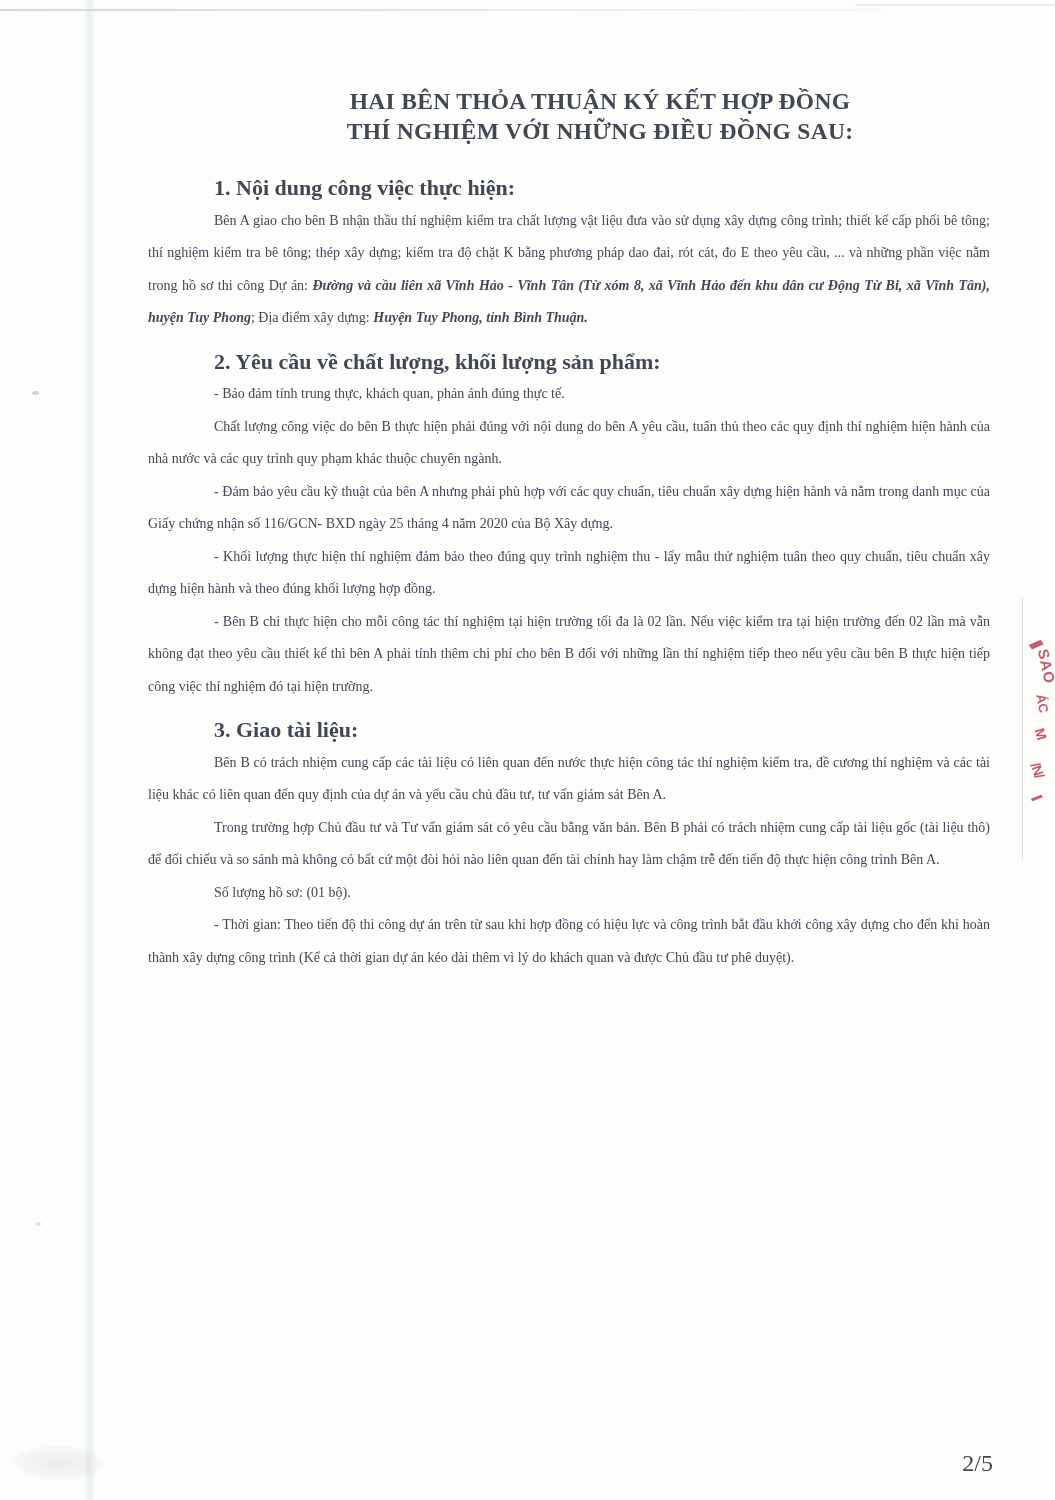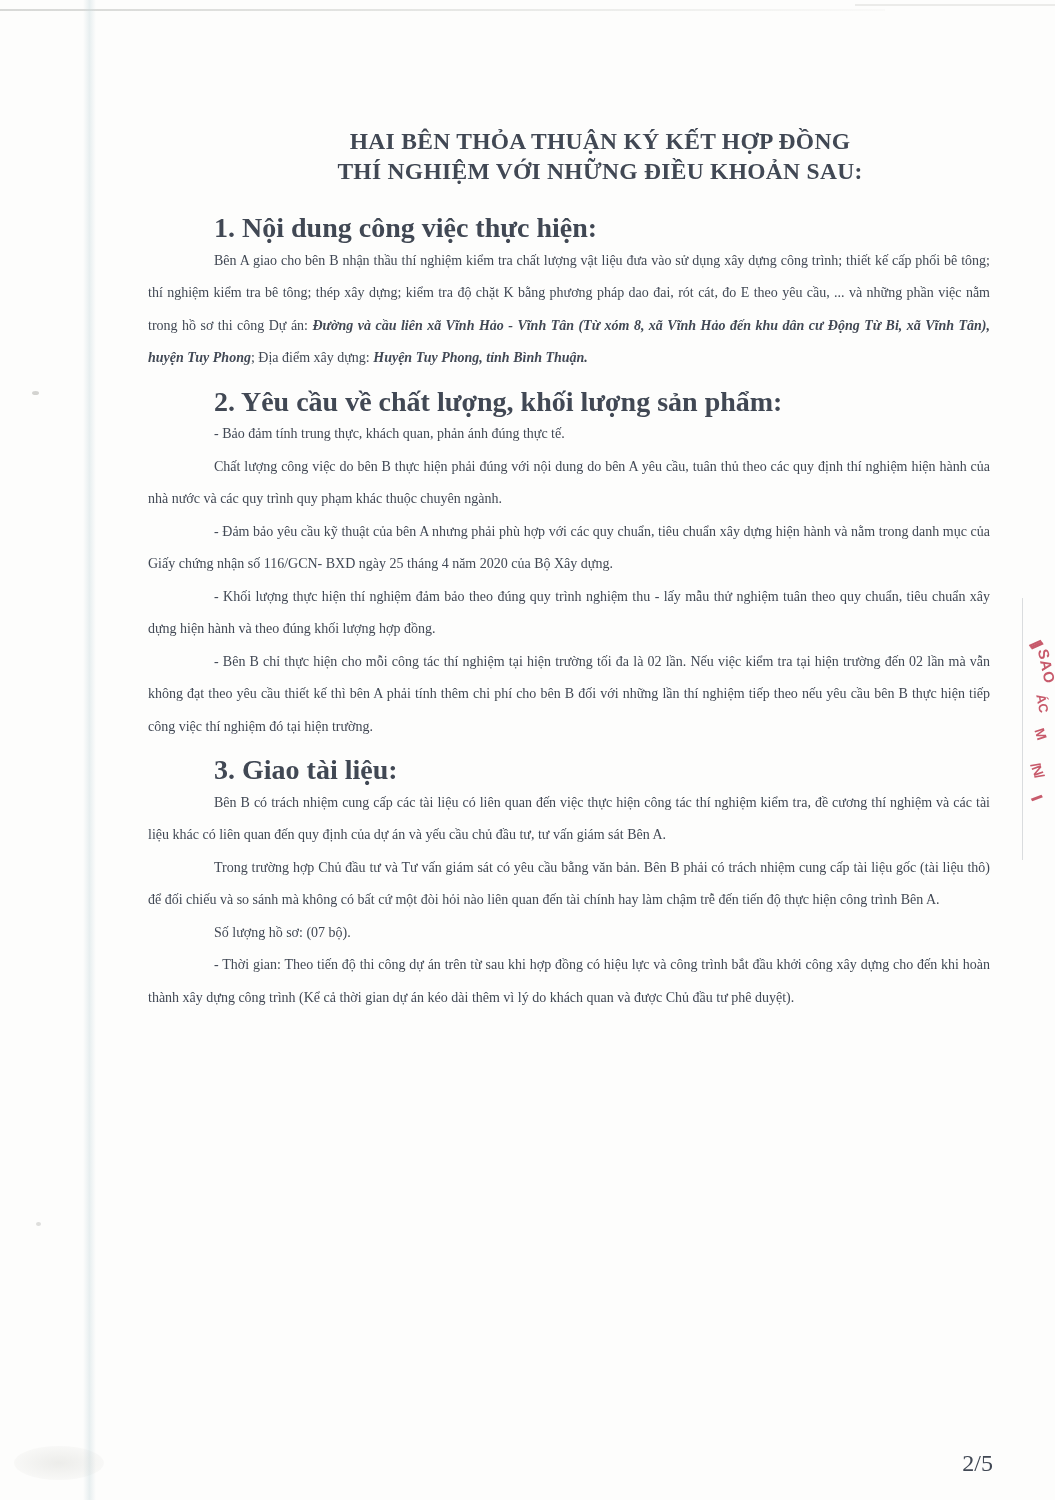--- a/index.html
+++ b/index.html
@@ -56,29 +56,29 @@
   }
   .sf { position: absolute; white-space: nowrap; }
   .sf0 { top: 0px;   left: 7px;  transform: rotate(55deg); font-size: 17px; letter-spacing: -3px; }
   .sf1 { top: 24px;  left: 4px;  transform: rotate(78deg); font-size: 15px; letter-spacing: 1px; }
   .sf2 { top: 62px;  left: 8px;  transform: rotate(80deg); font-size: 13px; }
   .sf3 { top: 92px;  left: 10px; transform: rotate(72deg); font-size: 14px; }
   .sf4 { top: 128px; left: 5px;  transform: rotate(70deg); font-size: 14px; letter-spacing: -1px; }
   .sf5 { top: 154px; left: 10px; transform: rotate(58deg); font-size: 15px; letter-spacing: -3px; }
   
   .content {
-    position: absolute; left: 148px; top: 86px; width: 842px; margin-top: 40px;
+    position: absolute; left: 148px; top: 86px; width: 842px;
   }
   .doc-title {
     font-size: 23.5px; font-weight: bold; line-height: 30px;
     text-align: center; padding-left: 62px; margin: 0 0 26px 0;
     letter-spacing: 0.3px;
   }
   .sec {
-    font-size: 28px; font-weight: bold; line-height: 32.5px;
+    font-size: 22px; font-weight: bold; line-height: 32.5px;
     text-indent: 66px; margin: 11px 0 0 0;
   }
   .sec.first { margin-top: 0; }
   .body {
     font-size: 14px; line-height: 32.5px;
     text-align: justify; text-indent: 66px; margin: 0;
   }
   .bi { font-weight: bold; font-style: italic; }
   .page-number {
     position: absolute; right: 62px; top: 1450px;
@@ -104,37 +104,37 @@
     <span class="sf sf2">ÁC</span>
     <span class="sf sf3">M</span>
     <span class="sf sf4">/N/</span>
     <span class="sf sf5">//</span>
   </div>
 
   <div class="content">
 
     <div class="doc-title">
       <div>HAI BÊN THỎA THUẬN KÝ KẾT HỢP ĐỒNG</div>
-      <div>THÍ NGHIỆM VỚI NHỮNG ĐIỀU KHOẢN SAU:</div>
+      <div>THÍ NGHIỆM VỚI NHỮNG ĐIỀU ĐỒNG SAU:</div>
     </div>
 
     <p class="sec first">1. Nội dung công việc thực hiện:</p>
     <p class="body"><span>Bên A giao cho bên B nhận thầu thí nghiệm kiểm tra chất lượng vật liệu đưa vào sử dụng xây dựng công trình; thiết kế cấp phối bê tông; thí nghiệm kiểm tra bê tông; thép xây dựng; kiểm tra độ chặt K bằng phương pháp dao đai, rót cát, đo E theo yêu cầu, ...  và những phần việc nằm trong hồ sơ thi công Dự án: </span><span class="bi">Đường và cầu liên xã Vĩnh Hảo - Vĩnh Tân (Từ xóm 8, xã Vĩnh Hảo đến khu dân cư Động Từ Bi, xã Vĩnh Tân), huyện Tuy Phong</span><span>; Địa điểm xây dựng: </span><span class="bi">Huyện Tuy Phong, tỉnh Bình Thuận.</span></p>
 
     <p class="sec">2. Yêu cầu về chất lượng, khối lượng sản phẩm:</p>
     <p class="body">- Bảo đảm tính trung thực, khách quan, phản ánh đúng thực tế.</p>
     <p class="body">Chất lượng công việc do bên B thực hiện phải đúng với nội dung do bên A yêu cầu, tuân thủ theo các quy định thí nghiệm hiện hành của nhà nước và các quy trình quy phạm khác thuộc chuyên ngành.</p>
     <p class="body">- Đảm bảo yêu cầu kỹ thuật của bên A nhưng phải phù hợp với các quy chuẩn, tiêu chuẩn xây dựng hiện hành và nằm trong danh mục của Giấy chứng nhận số 116/GCN- BXD ngày 25 tháng 4 năm 2020 của Bộ Xây dựng.</p>
     <p class="body">- Khối lượng thực hiện thí nghiệm đảm bảo theo đúng quy trình nghiệm thu - lấy mẫu thử nghiệm tuân theo quy chuẩn, tiêu chuẩn xây dựng hiện hành và theo đúng khối lượng hợp đồng.</p>
     <p class="body">- Bên B chỉ thực hiện cho mỗi công tác thí nghiệm tại hiện trường tối đa là 02 lần. Nếu việc kiểm tra tại hiện trường đến 02 lần mà vẫn không đạt theo yêu cầu thiết kế thì bên A phải tính thêm chi phí cho bên B đối với những lần thí nghiệm tiếp theo nếu yêu cầu bên B thực hiện tiếp công việc thí nghiệm đó tại hiện trường.</p>
 
     <p class="sec">3. Giao tài liệu:</p>
-    <p class="body">Bên B có trách nhiệm cung cấp các tài liệu có liên quan đến việc thực hiện công tác thí nghiệm kiểm tra, đề cương thí nghiệm và các tài liệu khác có liên quan đến quy định của dự án và yếu cầu chủ đầu tư, tư vấn giám sát Bên A.</p>
+    <p class="body">Bên B có trách nhiệm cung cấp các tài liệu có liên quan đến nước thực hiện công tác thí nghiệm kiểm tra, đề cương thí nghiệm và các tài liệu khác có liên quan đến quy định của dự án và yếu cầu chủ đầu tư, tư vấn giám sát Bên A.</p>
     <p class="body">Trong trường hợp Chủ đầu tư và Tư vấn giám sát có yêu cầu bằng văn bản. Bên B phải có trách nhiệm cung cấp tài liệu gốc (tài liệu thô) để đối chiếu và so sánh mà không có bất cứ một đòi hỏi nào liên quan đến tài chính hay làm chậm trễ đến tiến độ thực hiện công trình Bên A.</p>
-    <p class="body">Số lượng hồ sơ: (07 bộ).</p>
+    <p class="body">Số lượng hồ sơ: (01 bộ).</p>
 
     <p class="body">- Thời gian: Theo tiến độ thi công dự án trên từ sau khi hợp đồng có hiệu lực và công trình bắt đầu khởi công xây dựng cho đến khi hoàn thành xây dựng công trình (Kể cả thời gian dự án kéo dài thêm vì lý do khách quan và được Chủ đầu tư phê duyệt).</p>
 
   </div>
 
   <div class="page-number">2/5</div>
 
 </div>
 
 </body></html>

